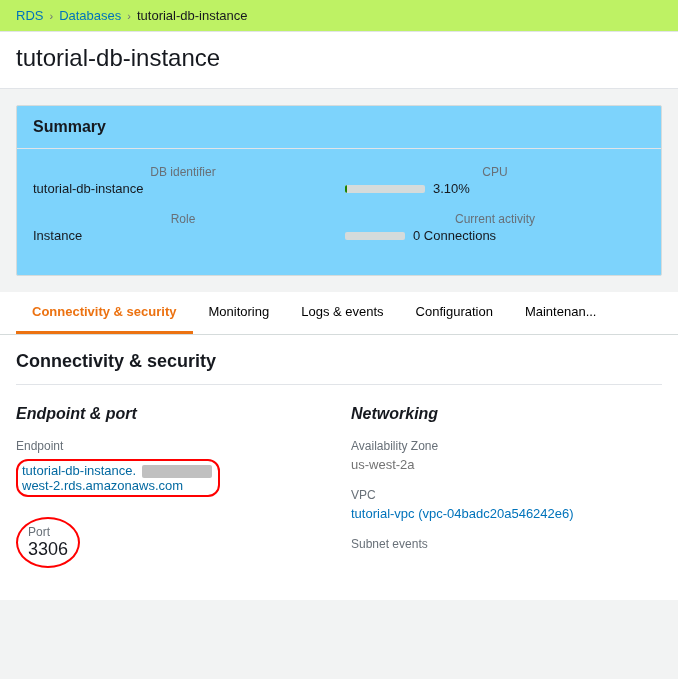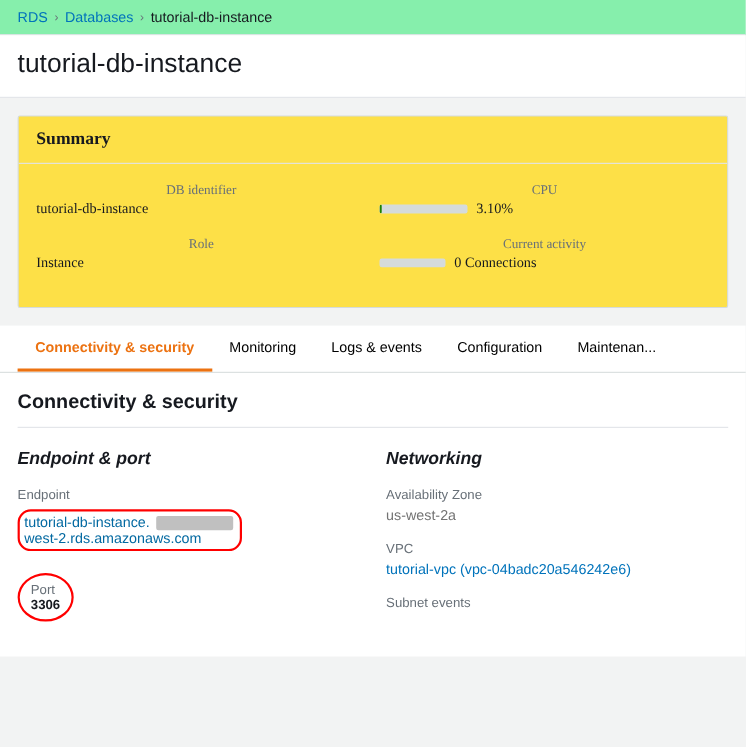--- a/index.html
+++ b/index.html
@@ -8,21 +8,21 @@
       font-size: 13px;
       color: #16191f;
       background: #f2f3f3;
     }
 
     .breadcrumb {
       display: flex;
       align-items: center;
       padding: 8px 16px;
       font-size: 13px;
-      background: #86efac;
+      background: #bef264;
       border-bottom: 1px solid #e1e4e8;
     }
     .breadcrumb-item {
       color: #0073bb;
       cursor: pointer;
     }
     .breadcrumb-separator {
       margin: 0 6px;
       color: #687078;
       font-size: 11px;
@@ -36,25 +36,24 @@
       padding: 12px 16px 16px 16px;
       border-bottom: 1px solid #e1e4e8;
     }
     .page-title h1 {
       font-size: 24px;
       font-weight: 400;
       color: #16191f;
     }
 
     .summary-card {
-      background: #fde047;
+      background: #7dd3fc;
       margin: 16px;
       border: 1px solid #d5dbdb;
       border-radius: 2px;
-      font-family: Liberation Serif, serif;
     }
     .summary-card-header {
       padding: 12px 16px;
       border-bottom: 1px solid #e1e4e8;
       font-size: 16px;
       font-weight: 700;
     }
     .summary-content {
       display: grid;
       grid-template-columns: 1fr 1fr;
@@ -187,23 +186,22 @@
       border: 2px solid red;
       border-radius: 50%;
       padding: 6px 10px;
       margin-top: 4px;
     }
     .port-label {
       font-size: 12px;
       color: #687078;
     }
     .port-value {
-      font-size: 12px;
-      color: #16191f;
-      font-weight: bold;
+      font-size: 18px;
+      color: #16191f;
     }
 
     .endpoint-circle-wrapper {
       display: inline-block;
       border: 2px solid red;
       border-radius: 12px;
       padding: 2px 4px;
       margin-top: 2px;
     }
   </style>

